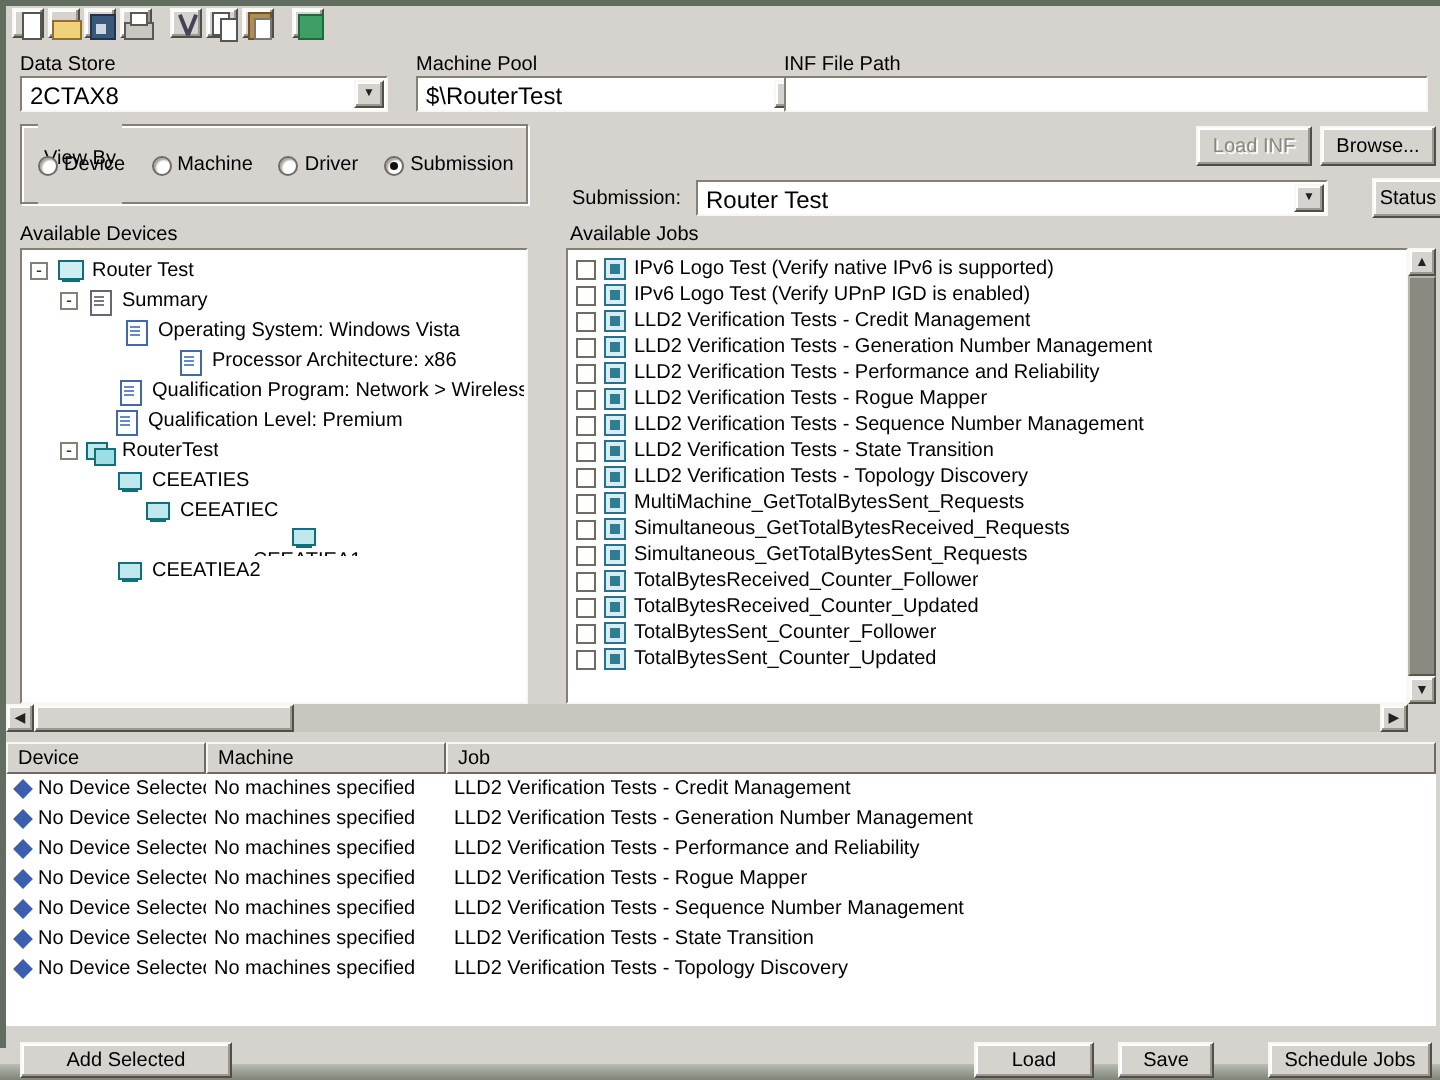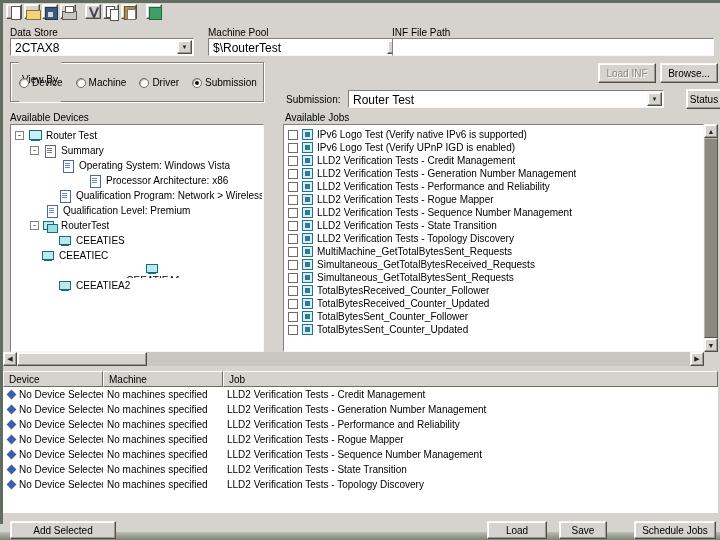--- a/index.html
+++ b/index.html
@@ -215,36 +215,36 @@
         <div class="tree-row" data-name="tree-item" style="padding-left: 33px; margin-left: 30px;">
           <span class="exp-spacer"></span>
           <span class="ti ti-page" data-name="page-icon"></span>
           <span class="tree-label" data-name="tree-item-label">Processor Architecture: x86</span>
         </div>
         <div class="tree-row" data-name="tree-item" style="padding-left: 33px;">
           <span class="exp-spacer"></span>
           <span class="ti ti-page" data-name="page-icon"></span>
           <span class="tree-label" data-name="tree-item-label">Qualification Program: Network &gt; Wireless Router</span>
         </div>
-        <div class="tree-row" data-name="tree-item" style="padding-left: 20px;">
+        <div class="tree-row" data-name="tree-item" style="padding-left: 31px;">
           <span class="exp-spacer"></span>
           <span class="ti ti-page" data-name="page-icon"></span>
           <span class="tree-label" data-name="tree-item-label">Qualification Level: Premium</span>
         </div>
         <div class="tree-row" data-name="tree-item" style="padding-left: 18px;">
           <span class="expander" data-name="tree-expander-icon">-</span>
           <span class="ti ti-machine-group" data-name="machine-group-icon"></span>
           <span class="tree-label" data-name="tree-item-label">RouterTest</span>
         </div>
         <div class="tree-row" data-name="tree-item" style="padding-left: 33px;">
           <span class="exp-spacer"></span>
           <span class="ti ti-machine" data-name="machine-icon"></span>
           <span class="tree-label" data-name="tree-item-label">CEEATIES</span>
         </div>
-        <div class="tree-row" data-name="tree-item" style="padding-left: 16px; text-align: right;">
+        <div class="tree-row" data-name="tree-item" style="padding-left: 47px; text-align: right;">
           <span class="exp-spacer"></span>
           <span class="ti ti-machine" data-name="machine-icon"></span>
           <span class="tree-label" data-name="tree-item-label">CEEATIEC</span>
         </div>
         <div class="tree-row" data-name="tree-item" style="padding-left: 33px; flex-direction: column;">
           <span class="exp-spacer"></span>
           <span class="ti ti-machine" data-name="machine-icon"></span>
           <span class="tree-label" data-name="tree-item-label">CEEATIEA1</span>
         </div>
         <div class="tree-row" data-name="tree-item" style="padding-left: 33px;">

